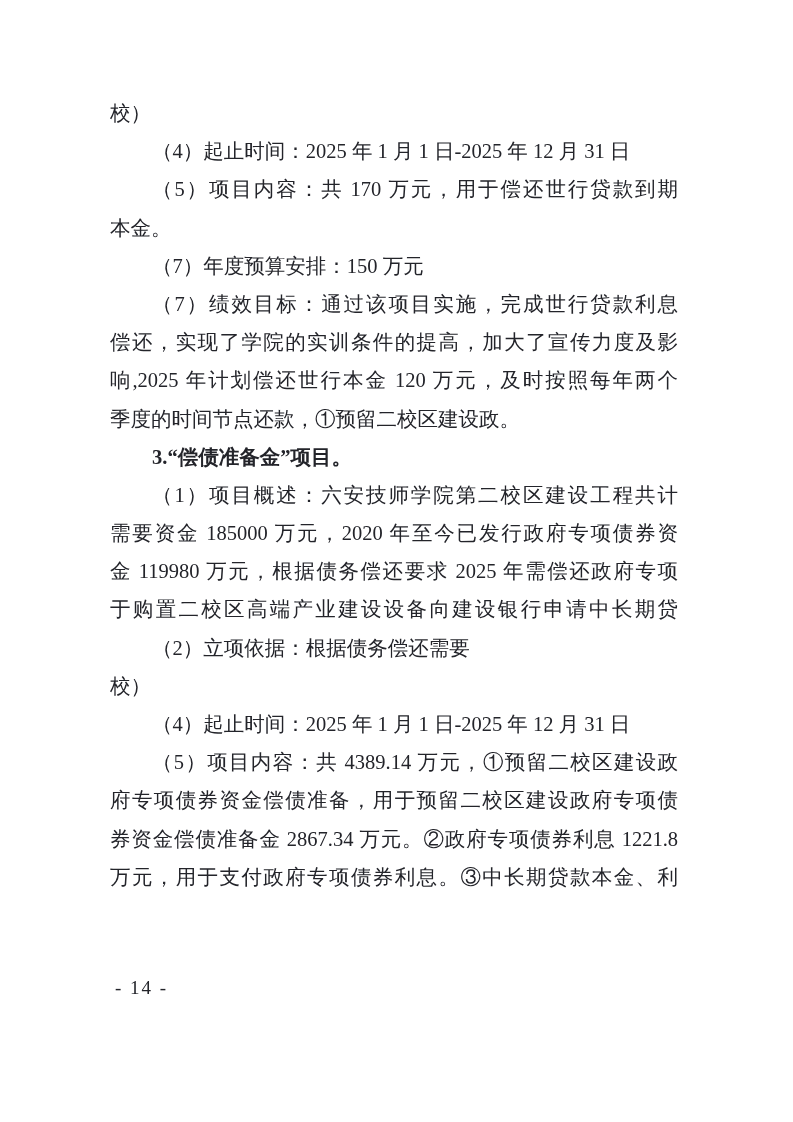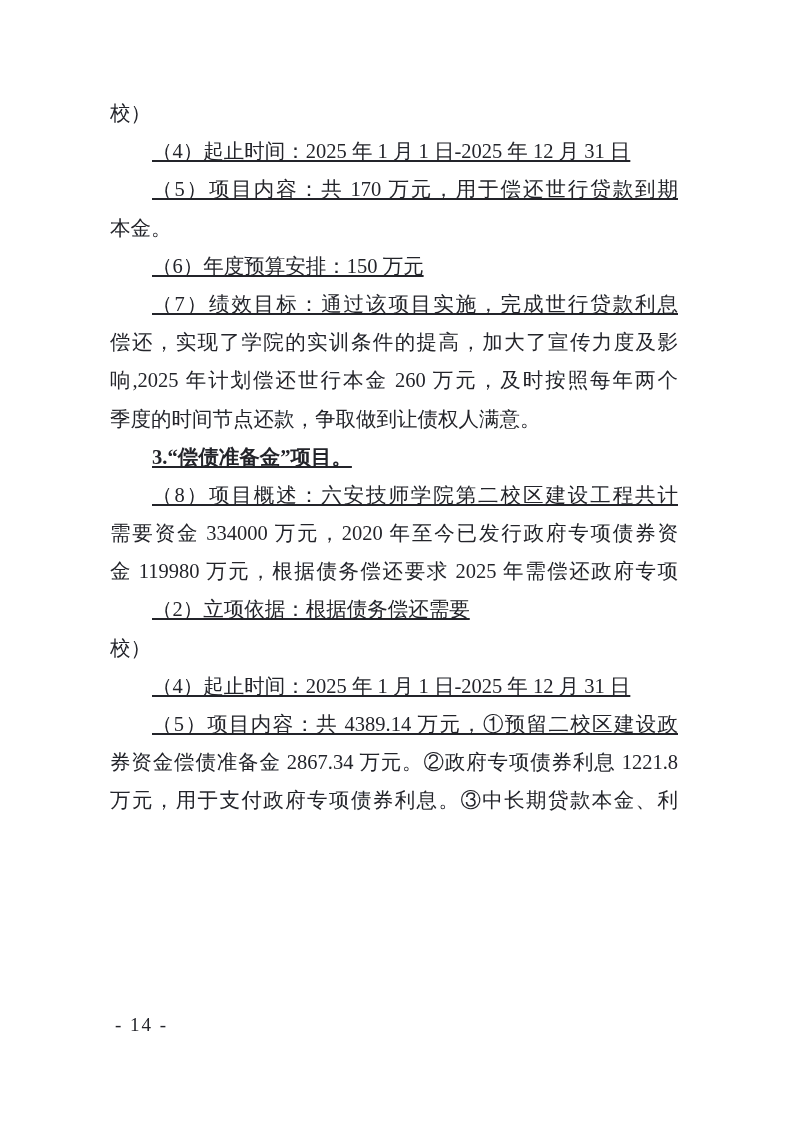--- a/index.html
+++ b/index.html
@@ -35,54 +35,55 @@
     white-space: pre;
     overflow: hidden;
   }
   .line.fill {
     white-space: normal;
     text-align: justify;
     text-align-last: justify;
   }
   .line.indent {
     text-indent: 42px;
-    text-decoration: underline;
   }
   .line.bold {
     font-weight: bold;
   }
   .page-footer {
     position: absolute;
     left: 115px;
-    top: 1013px;
+    top: 976px;
     font-size: 19px;
     line-height: 24px;
     letter-spacing: 2px;
     color: var(--text-color, #23242a);
   }
 </style>
 </head>
 <body>
 
 <div class="page">
   <div class="doc-body" id="doc-body">
       <div class="line">校）</div>
       <div class="line indent">（4）起止时间：2025 年 1 月 1 日-2025 年 12 月 31 日</div>
       <div class="line indent fill">（5）项目内容：共 170 万元，用于偿还世行贷款到期</div>
       <div class="line">本金。</div>
-      <div class="line indent">（6）年度预算安排：150 万元</div>
+      <div class="line indent">（7）年度预算安排：150 万元</div>
       <div class="line indent fill">（7）绩效目标：通过该项目实施，完成世行贷款利息</div>
       <div class="line fill">偿还，实现了学院的实训条件的提高，加大了宣传力度及影</div>
-      <div class="line fill">响,2025 年计划偿还世行本金 260 万元，及时按照每年两个</div>
-      <div class="line">季度的时间节点还款，争取做到让债权人满意。</div>
+      <div class="line fill">响,2025 年计划偿还世行本金 120 万元，及时按照每年两个</div>
+      <div class="line">季度的时间节点还款，①预留二校区建设政。</div>
       <div class="line indent bold">3.“偿债准备金”项目。</div>
-      <div class="line indent fill">（8）项目概述：六安技师学院第二校区建设工程共计</div>
-      <div class="line fill">需要资金 334000 万元，2020 年至今已发行政府专项债券资</div>
+      <div class="line indent fill">（1）项目概述：六安技师学院第二校区建设工程共计</div>
+      <div class="line fill">需要资金 185000 万元，2020 年至今已发行政府专项债券资</div>
       <div class="line fill">金 119980 万元，根据债务偿还要求 2025 年需偿还政府专项</div>
+      <div class="line fill">于购置二校区高端产业建设设备向建设银行申请中长期贷</div>
       <div class="line indent">（2）立项依据：根据债务偿还需要</div>
       <div class="line">校）</div>
       <div class="line indent">（4）起止时间：2025 年 1 月 1 日-2025 年 12 月 31 日</div>
       <div class="line indent fill">（5）项目内容：共 4389.14 万元，①预留二校区建设政</div>
+      <div class="line fill">府专项债券资金偿债准备，用于预留二校区建设政府专项债</div>
       <div class="line fill">券资金偿债准备金 2867.34 万元。②政府专项债券利息 1221.8</div>
       <div class="line fill">万元，用于支付政府专项债券利息。③中长期贷款本金、利</div>
     </div>
   <div class="page-footer">- 14 -</div>
 </div>
 
 </body></html>

